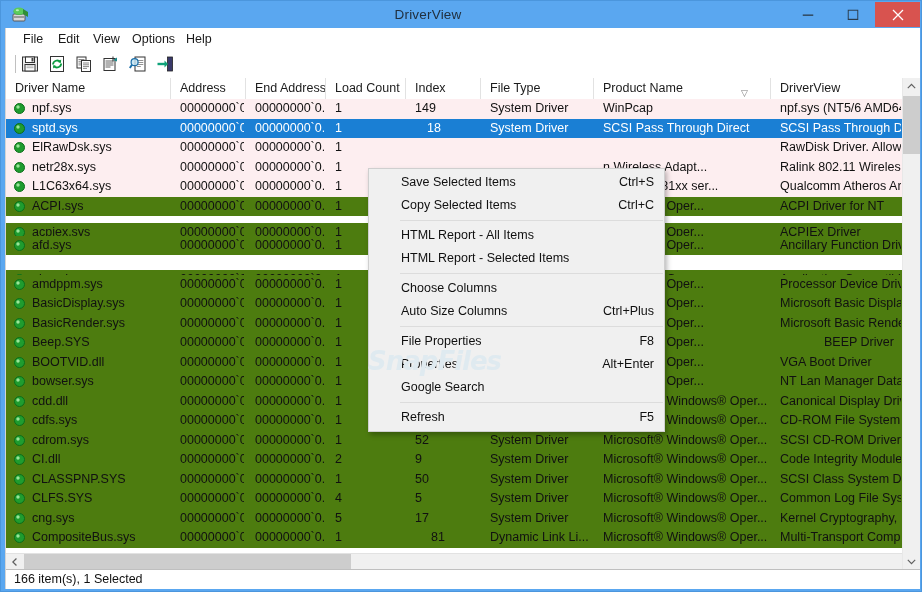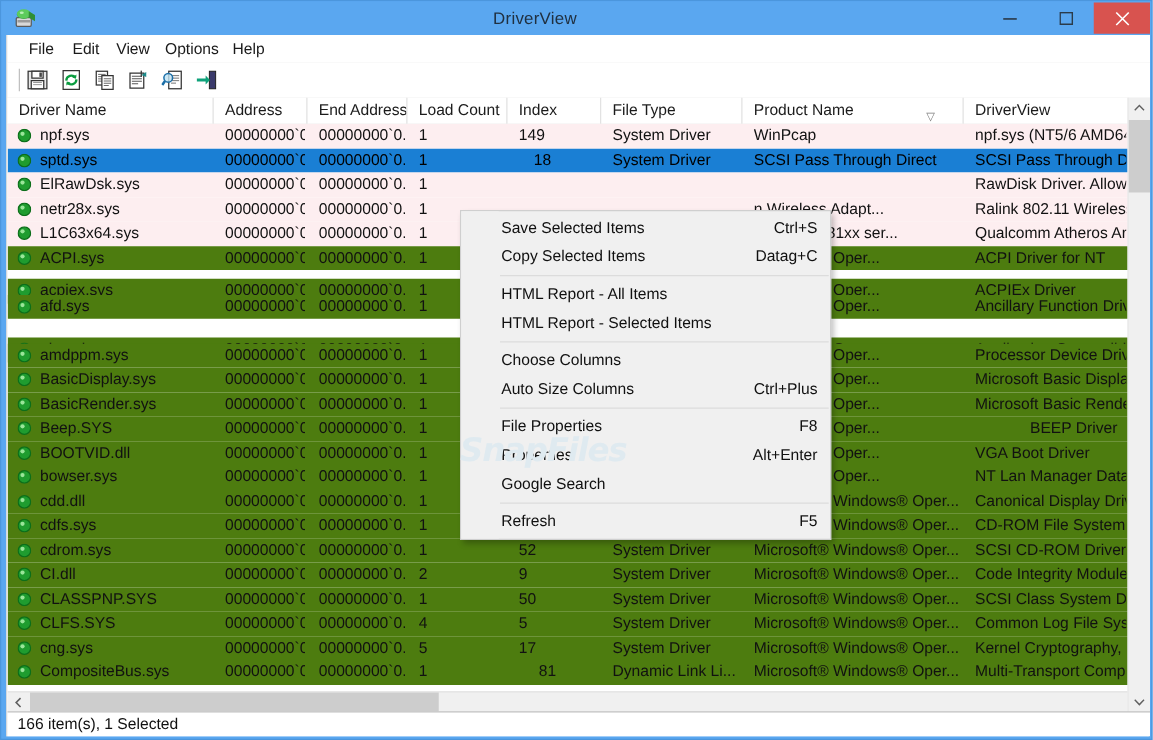--- a/index.html
+++ b/index.html
@@ -164,21 +164,21 @@
   .row.sel   { background: #1a7fd4; }
   .cell {
     position: absolute;
     top: 0; height: 19.5px; line-height: 19.5px;
     font-size: 12.5px;
     color: #111111;
     overflow: hidden;
     white-space: nowrap;
     box-sizing: border-box;
   }
-  .row.sel .cell { color: #000000; }
+  .row.sel .cell { color: #ffffff; }
   .cell.c-name { padding-left: 26px; }
   .gem {
     position: absolute;
     left: 8px; top: 4px;
     width: 11px; height: 11px;
   }
 
   
   #hscroll {
     position: absolute;
@@ -791,21 +791,21 @@
 
     <div id="statusbar">
       <div id="status-text">166 item(s), 1 Selected</div>
     </div>
 
     <div id="watermark">SnapFiles</div>
 
     <div id="ctxmenu">
       <div id="ctx-gutter"></div>
     <div class="ctx-item"><span>Save Selected Items</span><span class="ctx-accel">Ctrl+S</span></div>
-        <div class="ctx-item"><span>Copy Selected Items</span><span class="ctx-accel">Datag+C</span></div>
+        <div class="ctx-item"><span>Copy Selected Items</span><span class="ctx-accel">Ctrl+C</span></div>
         <div class="ctx-sep"></div>
         <div class="ctx-item"><span>HTML Report - All Items</span></div>
         <div class="ctx-item"><span>HTML Report - Selected Items</span></div>
         <div class="ctx-sep"></div>
         <div class="ctx-item"><span>Choose Columns</span></div>
         <div class="ctx-item"><span>Auto Size Columns</span><span class="ctx-accel">Ctrl+Plus</span></div>
         <div class="ctx-sep"></div>
         <div class="ctx-item"><span>File Properties</span><span class="ctx-accel">F8</span></div>
         <div class="ctx-item"><span>Properties</span><span class="ctx-accel">Alt+Enter</span></div>
         <div class="ctx-item"><span>Google Search</span></div>

